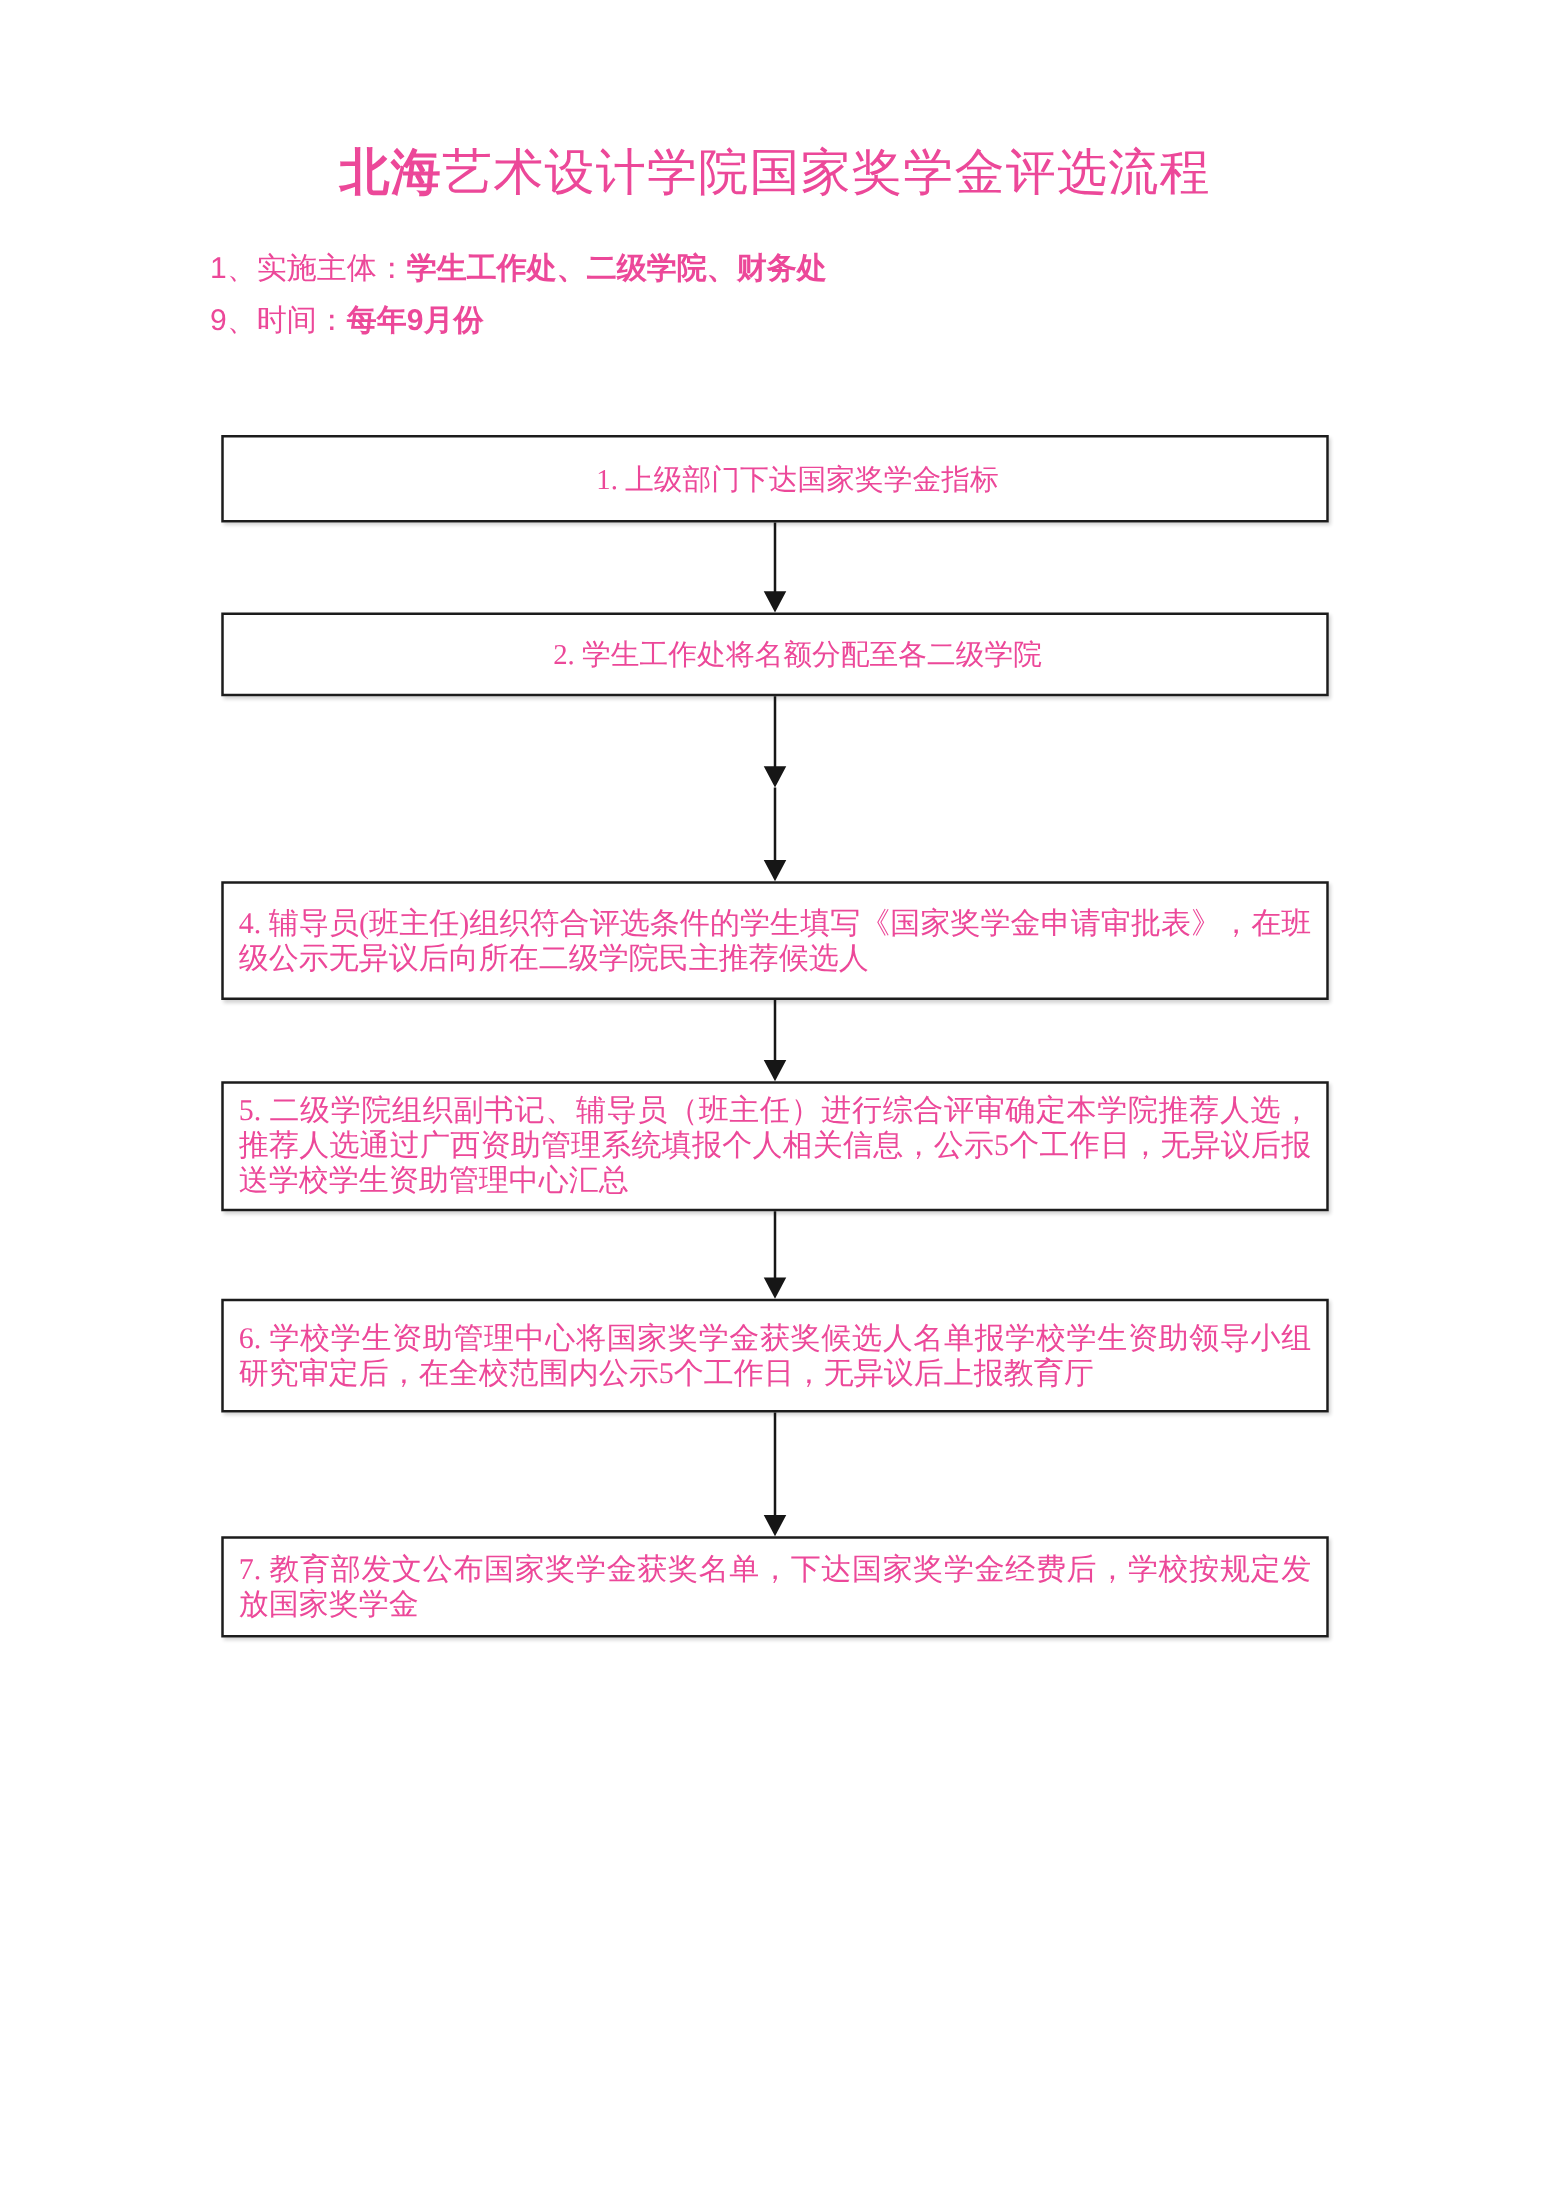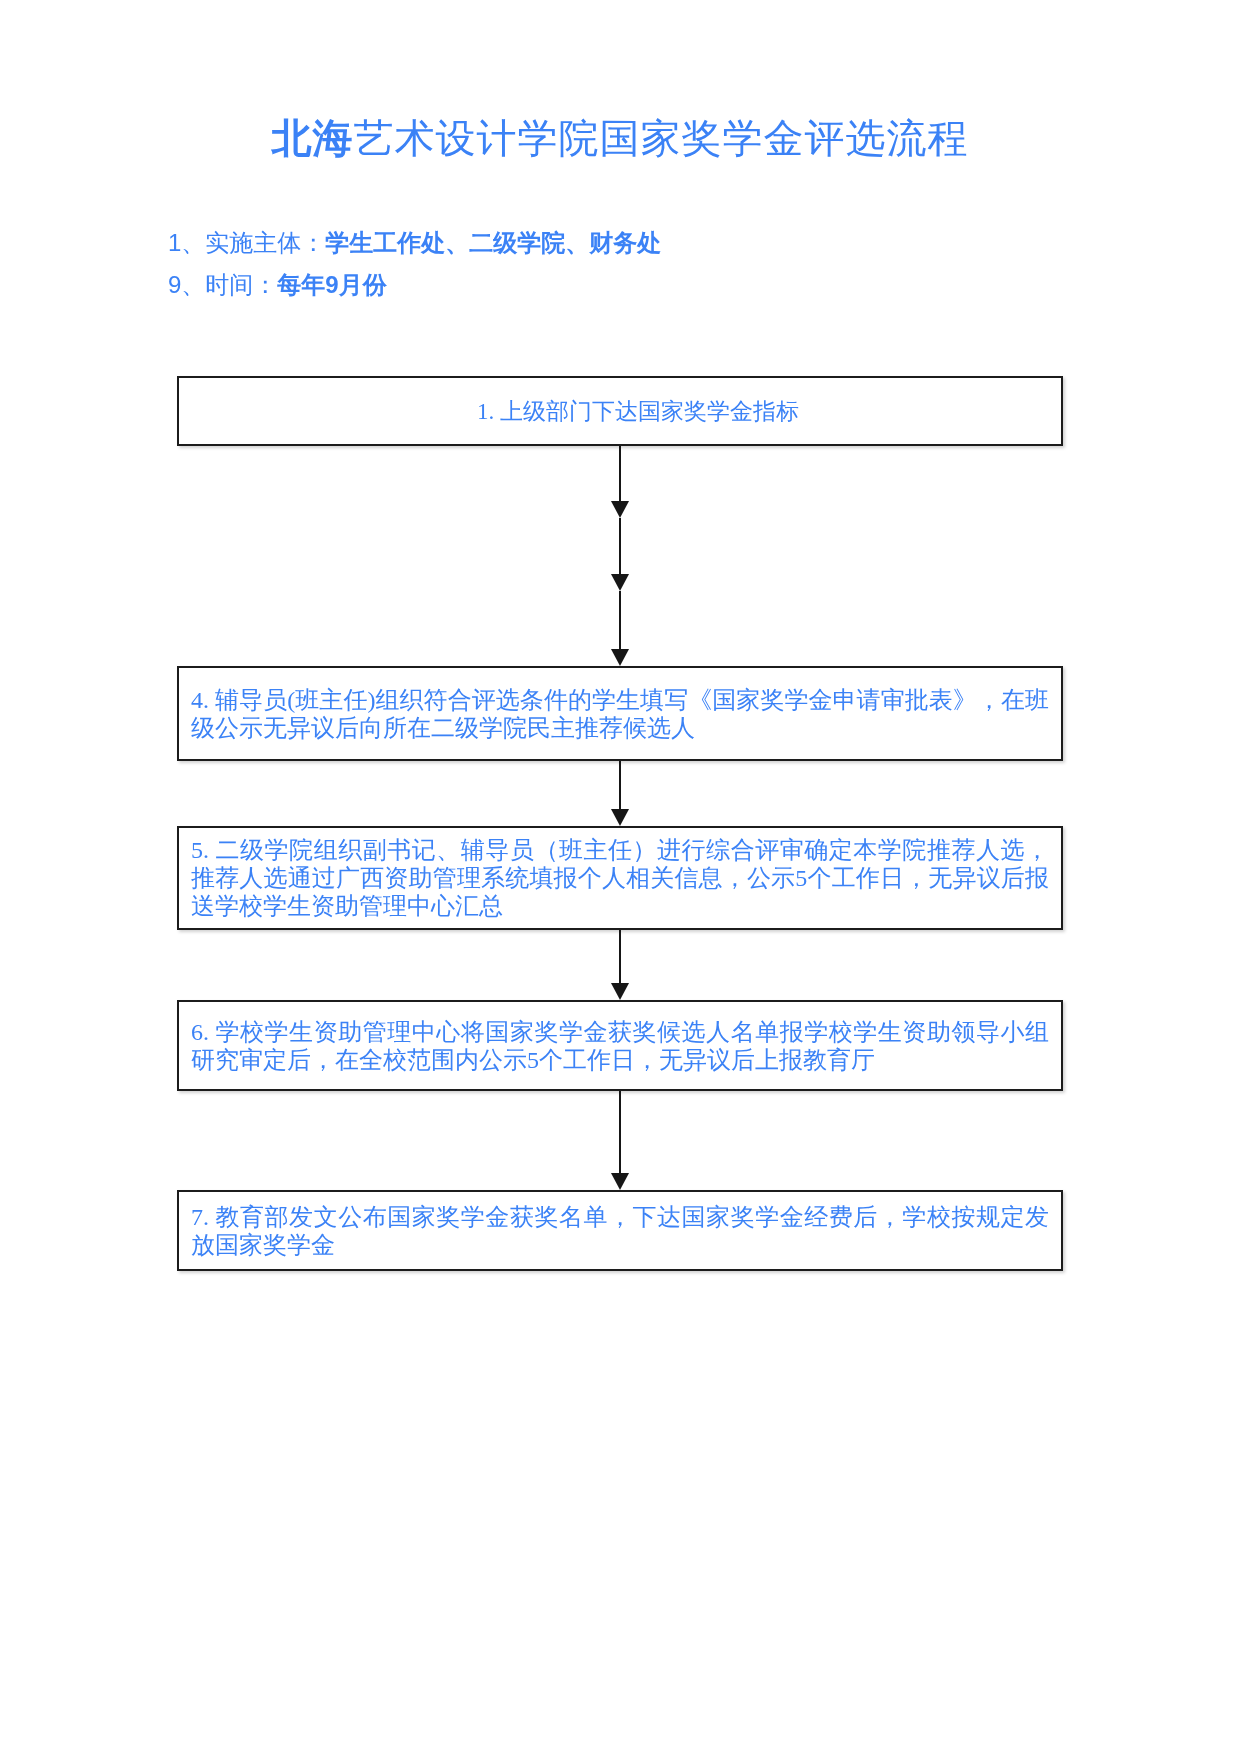--- a/index.html
+++ b/index.html
@@ -2,36 +2,36 @@
 <html lang="zh"><head>
 <meta charset="utf-8">
 <style>
   html, body { margin: 0; padding: 0; background: #ffffff; }
   .page {
     position: relative;
     width: 1240px;
     height: 1754px;
     margin: 0 auto;
     background: #ffffff;
-    color: #3b82f6;
+    color: #ec4899;
     font-family: "Liberation Sans", "DejaVu Sans", sans-serif;
     overflow: hidden;
   }
   .doc-title {
     margin: 116px 0 0 0;
     text-align: center;
     font-size: 40px;
     line-height: 44px;
     font-weight: 400;
     letter-spacing: 1px;
     white-space: nowrap;
   }
   .doc-title .title-prefix { font-weight: 700; }
   .meta {
-    margin: 68px 0 0 168px;
+    margin: 40px 0 0 168px;
     font-size: 24px;
   }
   .meta-line {
     margin: 0 0 13px 0;
     line-height: 29px;
   }
   .meta-label { font-weight: 400; }
   .meta-value { font-weight: 700; }
   .flow {
     width: 886px;
@@ -100,20 +100,23 @@
 
     <div class="flow-box single first" style="height:70px">
       <p class="box-text">1. 上级部门下达国家奖学金指标</p>
     </div>
 
     <div class="flow-arrow" style="height:72px">
       <span class="arrow-line"></span>
       <span class="arrow-head"></span>
     </div>
 
+    <div class="flow-box single" style="height:67px">
+      <p class="box-text">2. 学生工作处将名额分配至各二级学院</p>
+    </div>
 
     <div class="flow-arrow" style="height:73px">
       <span class="arrow-line"></span>
       <span class="arrow-head"></span>
     </div>
 
 
     <div class="flow-arrow" style="height:75px">
       <span class="arrow-line"></span>
       <span class="arrow-head"></span>

